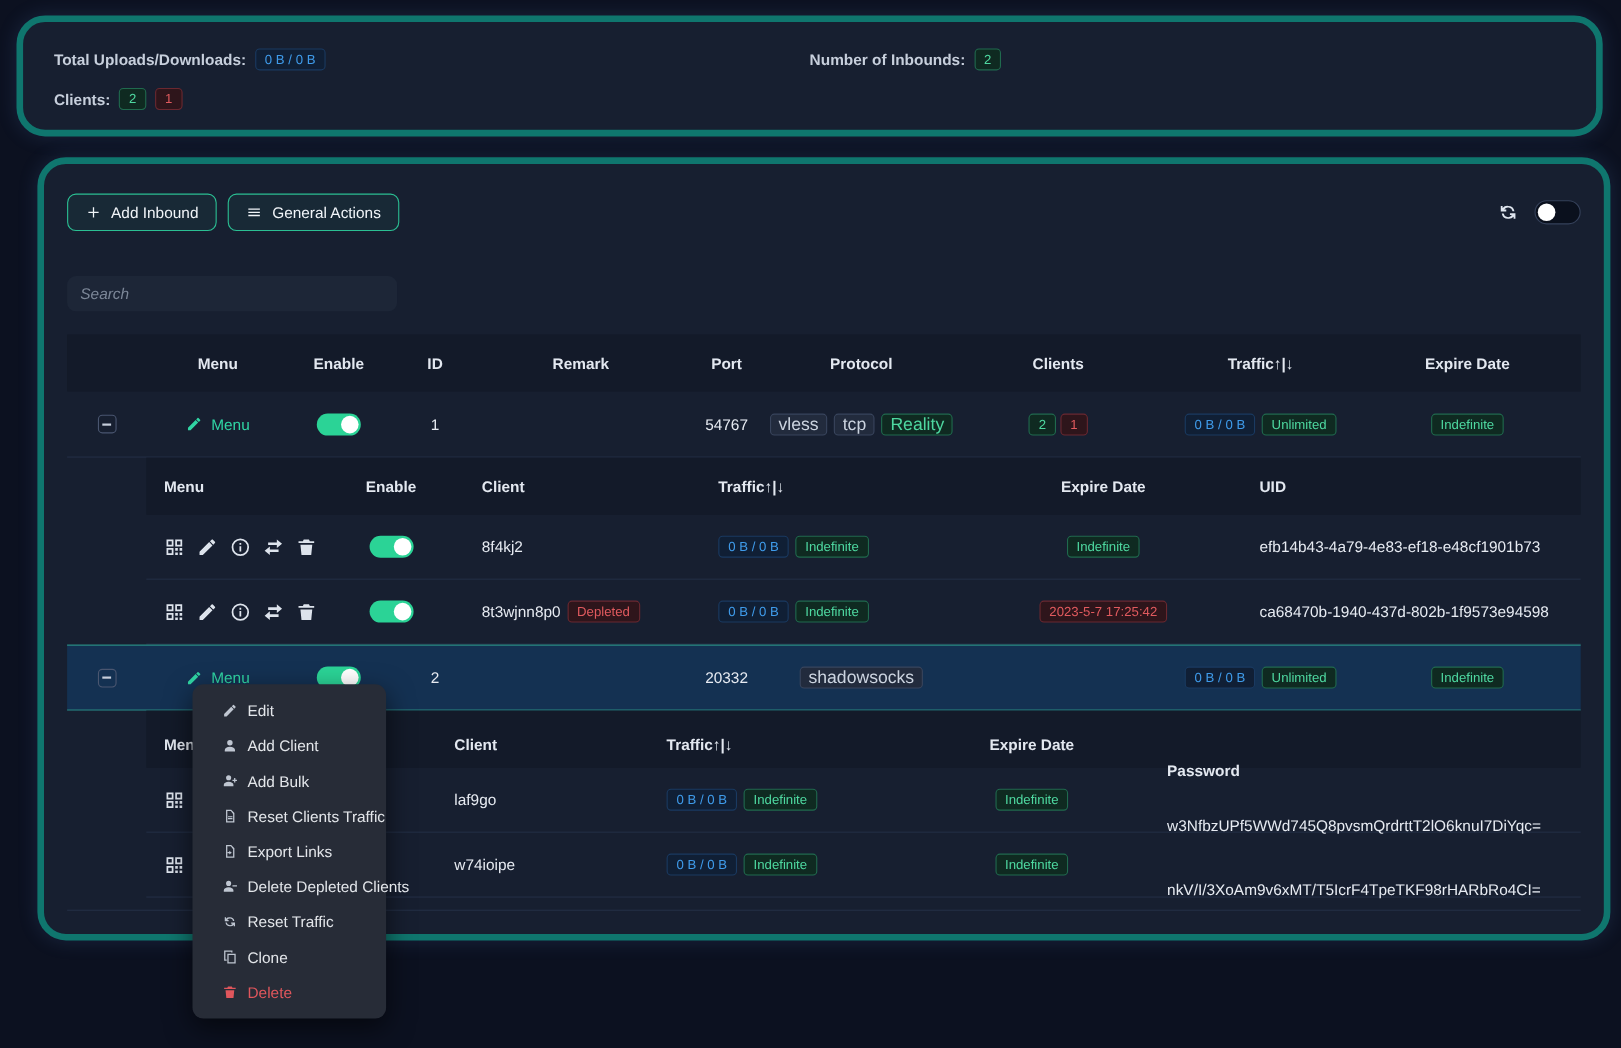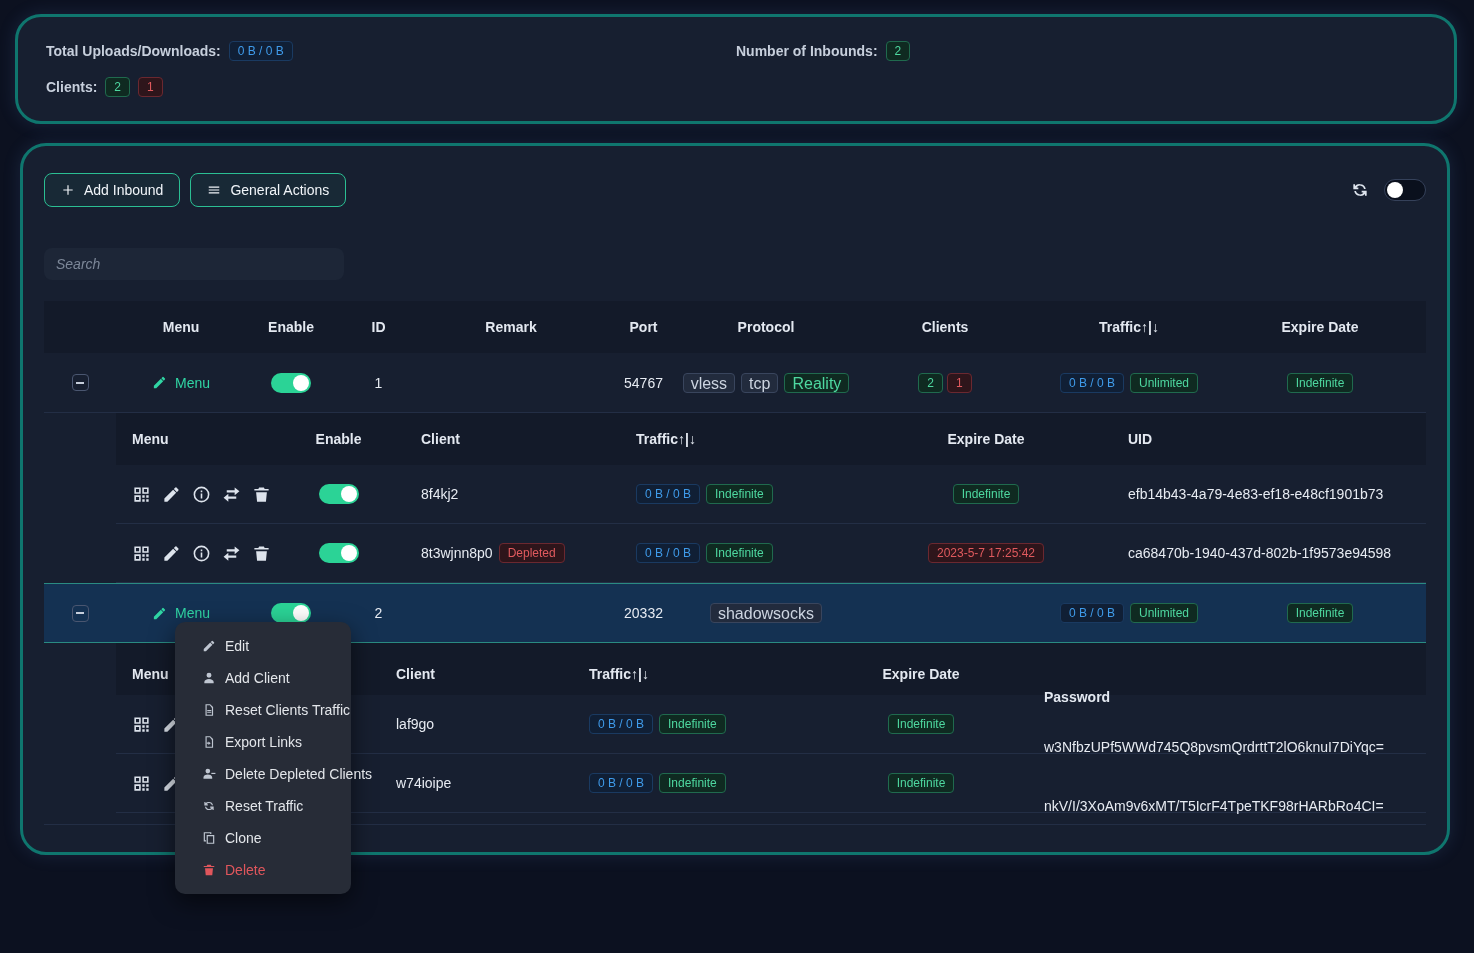--- a/index.html
+++ b/index.html
@@ -1,34 +1,34 @@
 <!DOCTYPE html>
 <html><head>
 <meta charset="utf-8">
 <style>
   * { box-sizing: border-box; }
   body { margin:0; background:#0c1120; font-family:"Liberation Sans", sans-serif; }
   .page { position:relative; width:1474px; height:953px; background:#0c1120; overflow:hidden; }
 
-  .card { position:absolute; background:#171f30; border:3px solid #0f766e; border-radius:26px;
+  .card { position:absolute; background:#171f30; border:6px solid #0f766e; border-radius:26px;
           box-shadow:0 0 18px rgba(96,134,219,0.16); }
 
   
   .stats-card { left:15px; top:14px; width:1442px; height:110px; padding:24px 28px; }
   .stats-grid { display:grid; grid-template-columns:1fr 1fr; row-gap:16px; }
   .stat { display:flex; align-items:center; gap:8px; color:#c7cfdc; font-size:14px; font-weight:700; }
 
   .badge { display:inline-flex; align-items:center; padding:0 8px; height:20px; border-radius:4px;
            font-size:12px; font-weight:400; border:1px solid; line-height:20px; white-space:nowrap; }
   .badge.blue  { color:#3f9bea; background:#101f35; border-color:#1a3a61; }
   .badge.green { color:#4ed8a0; background:#0f2a21; border-color:#206a4e; }
   .badge.red   { color:#e05a5e; background:#2e151b; border-color:#6b2830; }
 
   
-  .main-card { left:20px; top:143px; width:1430px; height:712px; padding:27px 21px 0; }
+  .main-card { left:34px; top:143px; width:1430px; height:712px; padding:27px 21px 0; }
 
   .toolbar { display:flex; align-items:center; gap:10px; height:34px; }
   .btn { display:inline-flex; align-items:center; gap:9px; height:34px; padding:0 16px;
          background:rgba(45,212,160,0.06); border:1px solid #2bbf93; border-radius:8px;
          color:#f1f5f9; font-size:14px; cursor:pointer; font-family:inherit; }
   .btn svg { width:14px; height:14px; fill:#f1f5f9; }
   .toolbar-right { margin-left:auto; display:flex; align-items:center; gap:14px; }
   .refresh-btn { background:none; border:none; padding:0; cursor:pointer; width:20px; height:20px; }
   .refresh-btn svg { width:20px; height:20px; fill:#dfe5ee; }
   .toggle { width:42px; height:22px; border-radius:11px; background:#0a101d; border:1px solid #35415a;
@@ -391,20 +391,27 @@
       <span>Edit</span>
     </div>
     <div class="menu-item">
       <svg viewBox="0 0 24 24">
           <path d="M12 11.5a4.25 4.25 0 1 0 0-8.5 4.25 4.25 0 0 0 0 8.5zM12 13.5c-4.5 0-8 2.3-8 5.2V21h16v-2.3c0-2.9-3.5-5.2-8-5.2z"></path>
         </svg>
       <span>Add Client</span>
     </div>
     <div class="menu-item">
       <svg viewBox="0 0 24 24">
+          <path d="M10 11a4 4 0 1 0 0-8 4 4 0 0 0 0 8zm0 2c-4.2 0-7.5 2.1-7.5 4.8V20h15v-2.2c0-2.7-3.3-4.8-7.5-4.8z"></path>
+          <path d="M18.5 7.5h2V10H23v2h-2.5v2.5h-2V12H16v-2h2.5V7.5z"></path>
+        </svg>
+      <span>Add Bulk</span>
+    </div>
+    <div class="menu-item">
+      <svg viewBox="0 0 24 24">
           <path fill-rule="evenodd" d="M6 2h8l5 5v15H6V2zm2 2v16h9V8.5L13.5 4H8z"></path>
           <path d="M9 12h7v1.6H9zM9 15h7v1.6H9z"></path>
         </svg>
       <span>Reset Clients Traffic</span>
     </div>
     <div class="menu-item">
       <svg viewBox="0 0 24 24">
           <path fill-rule="evenodd" d="M6 2h8l5 5v15H6V2zm2 2v16h9V8.5L13.5 4H8z"></path>
           <path d="M11 11l4 3-4 3v-2H8v-2h3v-2z"></path>
         </svg>

